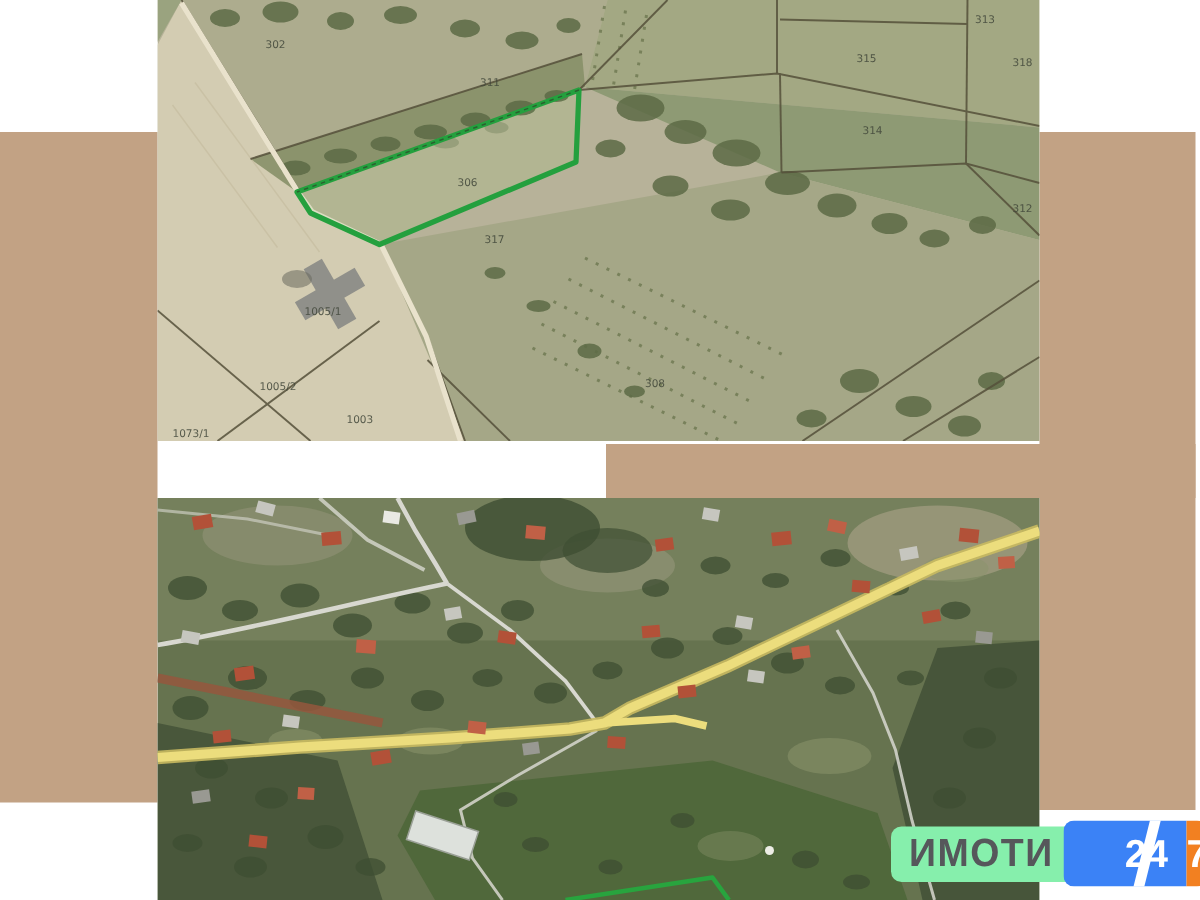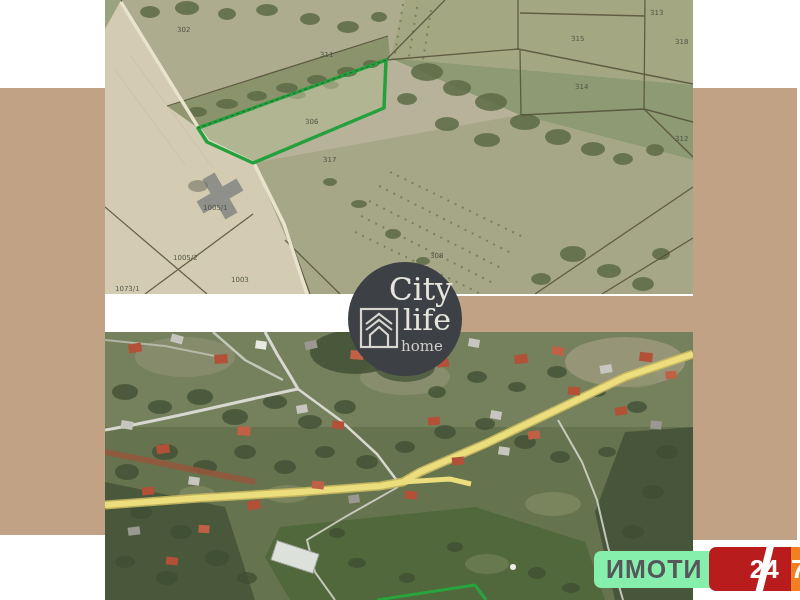--- a/index.html
+++ b/index.html
@@ -20,21 +20,21 @@
   .clogo .city{position:absolute;left:41px;top:11px;font-family:"DejaVu Serif",serif;font-size:31px;line-height:32px;}
   .clogo .life{position:absolute;left:55px;top:42px;font-family:"DejaVu Serif",serif;font-size:30px;line-height:31px;}
   .clogo .home{position:absolute;left:53px;top:75px;font-family:"DejaVu Serif",serif;font-size:15px;color:#cfccc5;}
   .clogo .hicon{position:absolute;left:11px;top:45px;}
   
   .imoti{position:absolute;left:594px;top:547px;height:44px;display:flex;align-items:center;z-index:6;}
   .imoti .pill{height:37px;background:#86efac;border-radius:7px;display:flex;align-items:center;
                padding:0 16px 0 12px;margin-right:-9px;}
   .imoti .pill span{font-weight:bold;font-size:25px;color:#56575b;letter-spacing:1px;transform:scaleY(1.05);}
   .imoti .block{position:relative;height:44px;width:96px;border-radius:7px;overflow:hidden;display:flex;}
-  .imoti .b24{width:55px;background:#b91c1c;display:flex;align-items:center;justify-content:center;padding-left:28px;}
+  .imoti .b24{width:55px;background:#3b82f6;display:flex;align-items:center;justify-content:center;padding-left:28px;}
   .imoti .b7{flex:1;background:#f28021;display:flex;align-items:center;justify-content:center;}
   .imoti .slash{position:absolute;left:52px;top:-5px;width:7px;height:56px;background:#ffffff;
                 transform:rotate(14deg);z-index:2;}
   .imoti .num{font-weight:bold;font-size:26px;color:#ffffff;}
   svg text{font-family:"DejaVu Sans",sans-serif;}
 </style>
 </head>
 <body>
 
 <div class="stage">
@@ -277,31 +277,20 @@
     </g>
 
     <g transform="rotate(18 190 225)">
       <rect x="168" y="215" width="44" height="20" fill="#dde1dc" stroke="#9aa096" stroke-width="1"></rect>
     </g>
     <circle cx="408" cy="235" r="3" fill="#ededE6"></circle>
 
     <path d="M272,268 L370,253 L381,268" stroke="#28a43e" stroke-width="3" fill="none" stroke-linejoin="round"></path>
   </svg>
 
-  <div class="clogo">
-    <div class="city">City</div>
-    <div class="life">life</div>
-    <div class="home">home</div>
-    <svg class="hicon" width="40" height="42" viewBox="0 0 40 42">
-      <rect x="2" y="2" width="36" height="38" fill="none" stroke="#d8d6cf" stroke-width="2.2"></rect>
-      <polyline points="7,17 20,7 33,17" fill="none" stroke="#d8d6cf" stroke-width="2.2"></polyline>
-      <polyline points="7,23 20,13 33,23" fill="none" stroke="#d8d6cf" stroke-width="2.2"></polyline>
-      <path d="M11,40 L11,28 L20,20 L29,28 L29,40" fill="none" stroke="#d8d6cf" stroke-width="2.2"></path>
-    </svg>
-  </div>
 
   <div class="imoti">
     <div class="pill">
       <span>ИМОТИ</span>
     </div>
     <div class="block">
       <div class="b24">
         <span class="num">24</span>
       </div>
       <div class="slash"></div>

